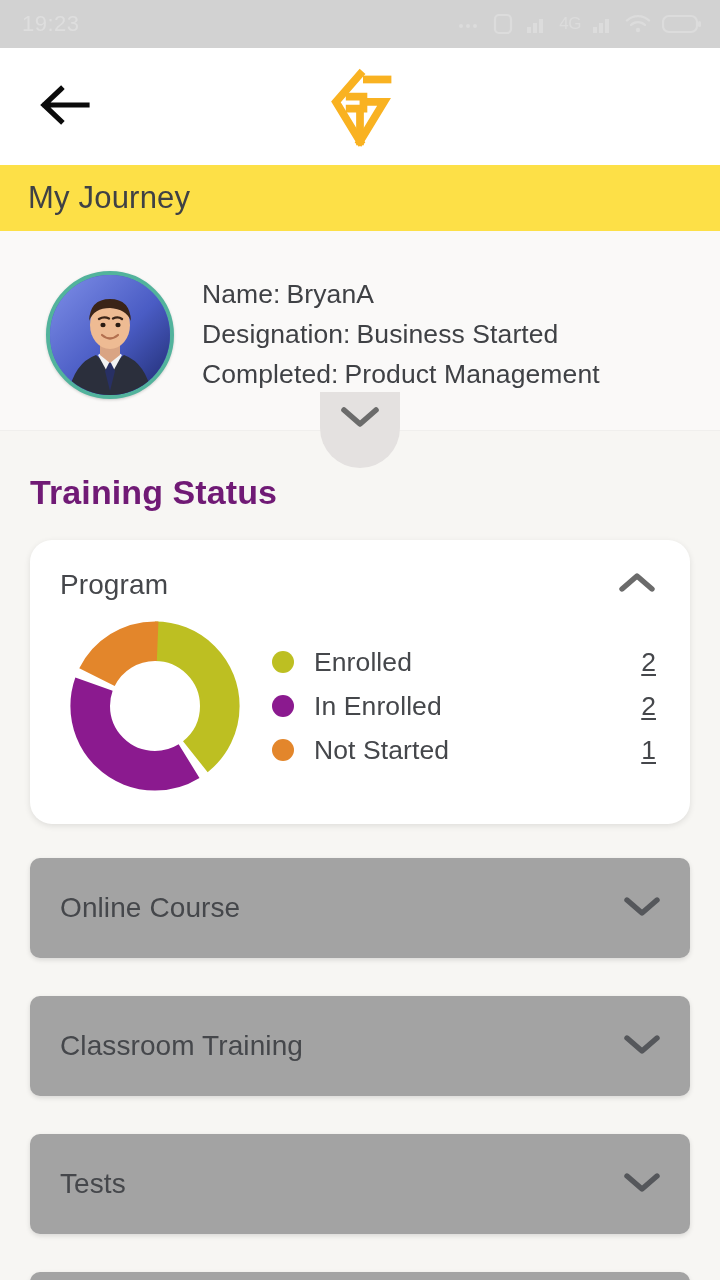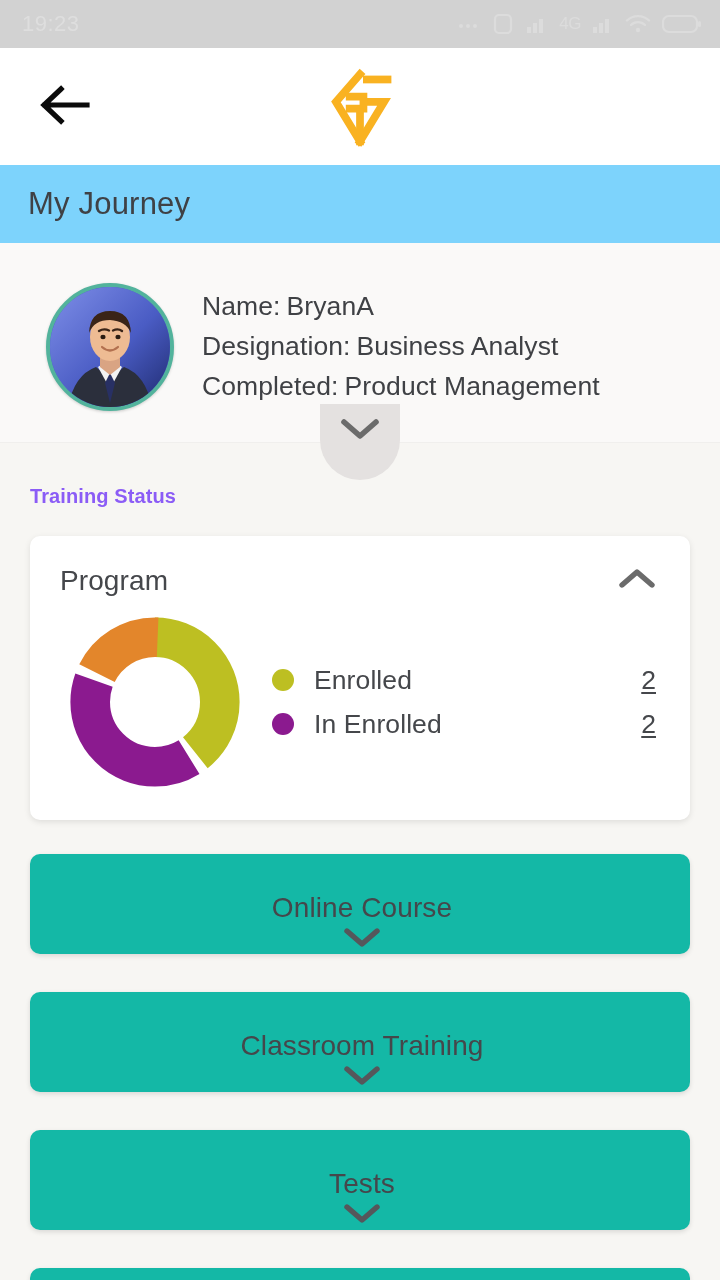--- a/index.html
+++ b/index.html
@@ -75,22 +75,22 @@
     transform: translate(-50%, -50%);
     width: 86px;
     height: 86px;
     display: flex;
     align-items: center;
     justify-content: center;
   }
 
   
   .title-bar {
-    height: 78px;
-    background: #7dd3fc;
+    height: 66px;
+    background: #fde047;
     display: flex;
     align-items: center;
     padding: 0 28px;
   }
   .title-bar-text {
     font-size: 31px;
     color: #3f4145;
     font-weight: 400;
     letter-spacing: 0.2px;
   }
@@ -148,32 +148,32 @@
     justify-content: center;
     padding-top: 12px;
     cursor: pointer;
     z-index: 4;
   }
 
   
   .body-area { padding: 0 0 0 0; }
 
   .section-title {
-    font-size: 20px;
+    font-size: 34px;
     font-weight: bold;
-    color: #8b5cf6;
+    color: #701a75;
     padding: 42px 0 0 30px;
     letter-spacing: 0.1px;
   }
 
   
   .program-card {
     margin: 28px 30px 0 30px;
     background: #ffffff;
-    border-radius: 10px;
+    border-radius: 22px;
     box-shadow: 0 2px 6px rgba(0,0,0,0.10);
     padding: 24px 26px 28px 30px;
     position: relative;
   }
   .program-head {
     display: flex;
     align-items: center;
     justify-content: space-between;
   }
   .program-title {
@@ -236,29 +236,28 @@
     min-width: 20px;
     text-align: right;
     cursor: pointer;
   }
 
   
   .accordion { margin-top: 34px; }
   .acc-row {
     margin: 0 30px 38px 30px;
     height: 100px;
-    background: #14b8a6;
+    background: #a3a3a3;
     border-radius: 10px;
     box-shadow: 0 2px 5px rgba(0,0,0,0.12);
     display: flex;
     align-items: center;
-    justify-content: flex-end;
+    justify-content: space-between;
     padding: 0 26px 0 30px;
     cursor: pointer;
-    flex-direction: column;
   }
   .acc-label {
     font-size: 28px;
     color: #45474b;
     letter-spacing: 0.1px;
   }
 </style>
 </head>
 <body>
 
@@ -367,21 +366,21 @@
 
         <path d="M52 60 q8 7 16 0" stroke="#b3704f" stroke-width="2.2" fill="none" stroke-linecap="round"></path>
       </svg>
     </div>
 
     <div class="profile-info">
       <div class="profile-line">
         <span class="plabel">Name:</span><span class="pval">BryanA</span>
       </div>
       <div class="profile-line">
-        <span class="plabel">Designation:</span><span class="pval">Business Analyst</span>
+        <span class="plabel">Designation:</span><span class="pval">Business Started</span>
       </div>
       <div class="profile-line">
         <span class="plabel">Completed:</span><span class="pval">Product Management</span>
       </div>
     </div>
 
     <div class="collapse-handle">
       <span>
         <svg width="44" height="26" viewBox="0 0 44 26">
             <path d="M6 6 L22 20 L38 6" fill="none" stroke="#6b6b6b" stroke-width="5.6" stroke-linecap="round" stroke-linejoin="round"></path>
@@ -425,20 +424,25 @@
           <div class="legend-row">
             <span class="legend-dot" style="background:#BDBF22"></span>
             <span class="legend-label">Enrolled</span>
             <span class="legend-value">2</span>
           </div>
           <div class="legend-row">
             <span class="legend-dot" style="background:#8B1A8F"></span>
             <span class="legend-label">In Enrolled</span>
             <span class="legend-value">2</span>
           </div>
+          <div class="legend-row">
+            <span class="legend-dot" style="background:#E3862B"></span>
+            <span class="legend-label">Not Started</span>
+            <span class="legend-value">1</span>
+          </div>
         </div>
       </div>
     </div>
 
     <div class="accordion">
 
       <div class="acc-row">
         <span class="acc-label">Online Course</span>
         <span>
           <svg width="44" height="26" viewBox="0 0 44 26">

